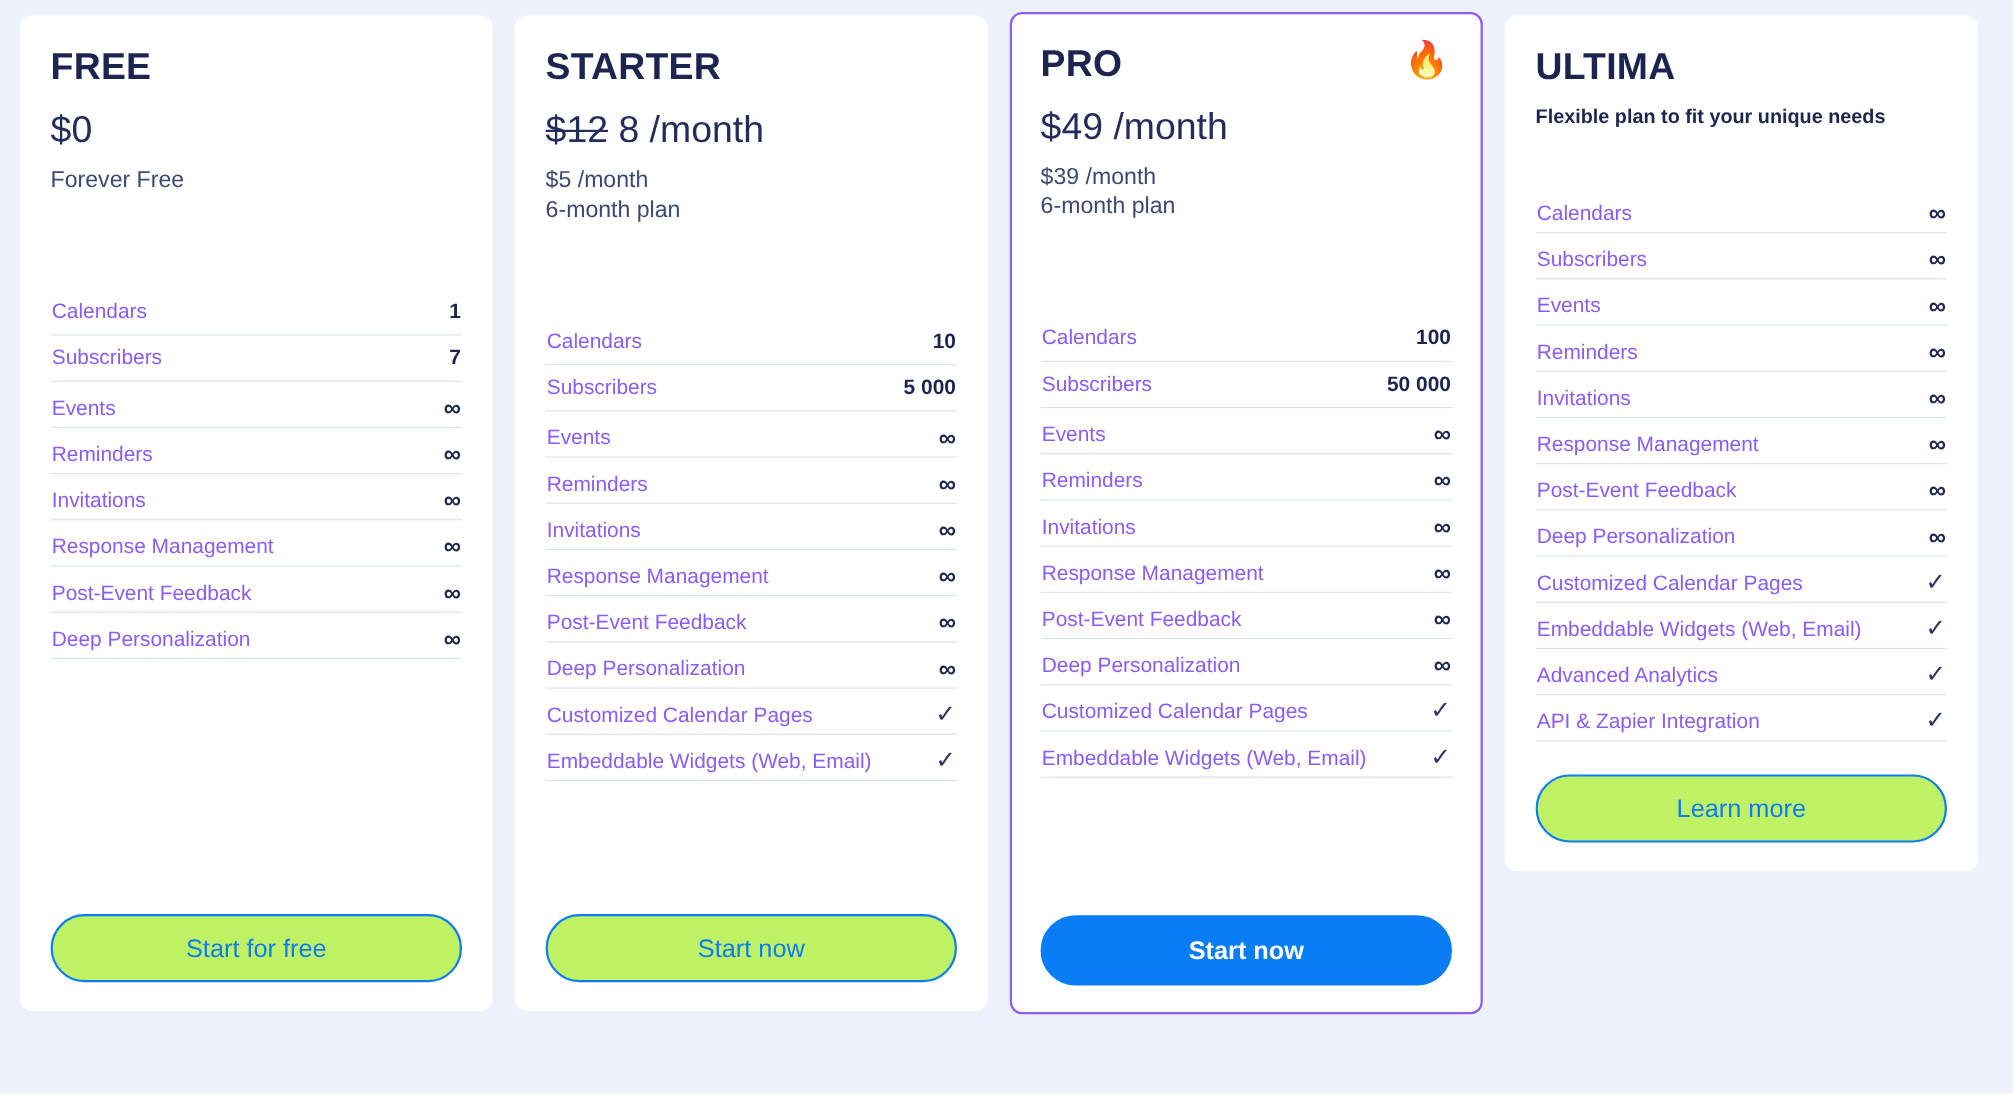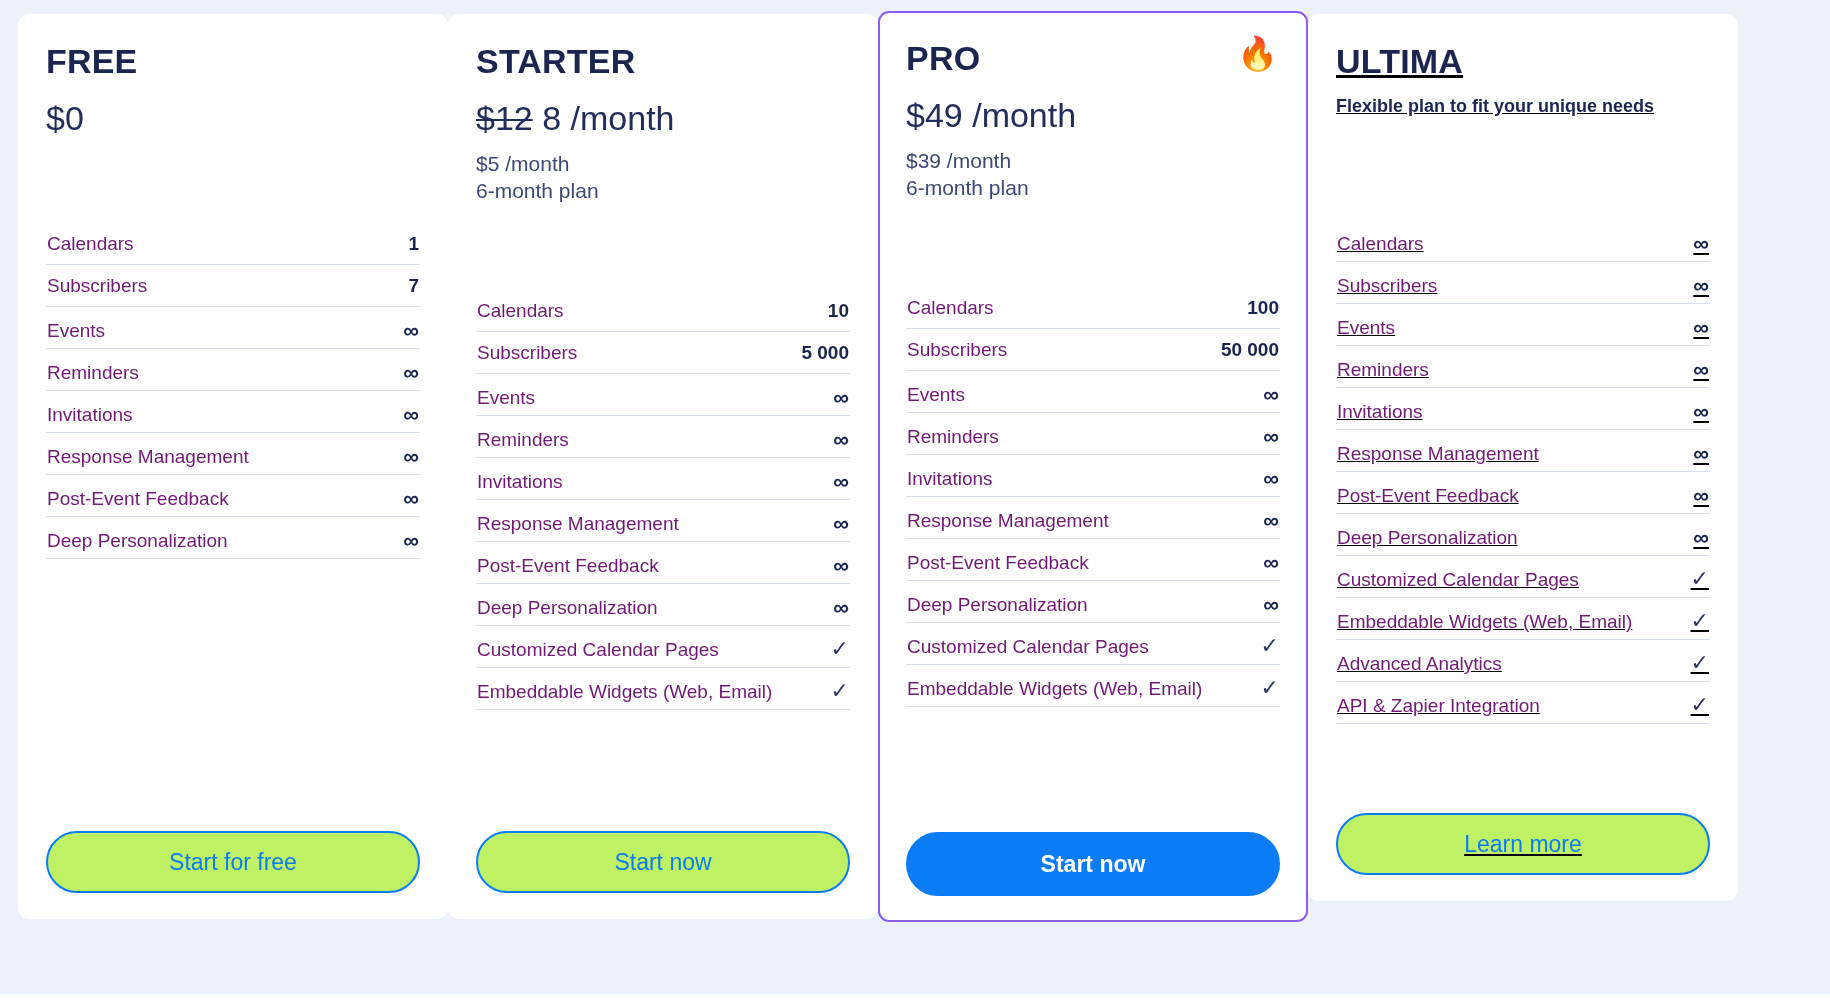--- a/index.html
+++ b/index.html
@@ -16,35 +16,36 @@
   }
   .bottom-strip {
     position:absolute; left:0; bottom:0;
     width:1830px; height:14px;
     background:#ffffff;
   }
   .cards {
     display:flex;
     align-items:flex-start;
     padding:14px 18px 0 18px;
+    gap:20px;
   }
 
   
   .card {
     position:relative;
     width:430px;
     background:#ffffff;
     border-radius:11px;
     padding:30px 28px 26px 28px;
     display:flex;
     flex-direction:column;
   }
   .card.free      { height:905px; }
   .card.starter   { height:905px; }
-  .card.ultima    { height:887px;text-decoration:underline; }
+  .card.ultima    { height:778px; }
   .card.featured {
     height:911px;
     margin-top:-3px;
     border:2px solid #8b5cf6;
     padding:28px 26px 24px 26px;
   }
 
   
   .card-head { position:relative; }
   .plan-name {
@@ -98,21 +99,21 @@
   .feature-row {
     display:flex;
     align-items:baseline;
     justify-content:space-between;
     border-bottom:1px solid #d7dff0;
     padding:10px 1px 9px 1px;
     height:42px;
   }
   .feature-label {
     font-size:19px;
-    color:#701a75;
+    color:#8b5cf6;
     line-height:1.2;
     white-space:nowrap;
   }
   .feature-value {
     font-size:19px;
     font-weight:bold;
     color:#1b2550;
     line-height:1.2;
     margin-left:12px;
   }
@@ -158,20 +159,21 @@
 </style>
 </head>
 <body>
 
 <div class="page">
   <div class="cards" id="cards-root">
       <div class="card free">
         <div class="card-head">
           <div class="plan-name">FREE</div>
           <div class="price-row"><span class="price-main">$0</span></div>
+          <div class="price-sub">Forever Free</div>
         </div>
         <div style="height: 86px;"></div>
         <div class="features" style="margin-top: 0px;">
           <div class="feature-row">
             <span class="feature-label">Calendars</span>
             <span class="feature-value num">1</span>
           </div>
           <div class="feature-row">
             <span class="feature-label">Subscribers</span>
             <span class="feature-value num">7</span>

